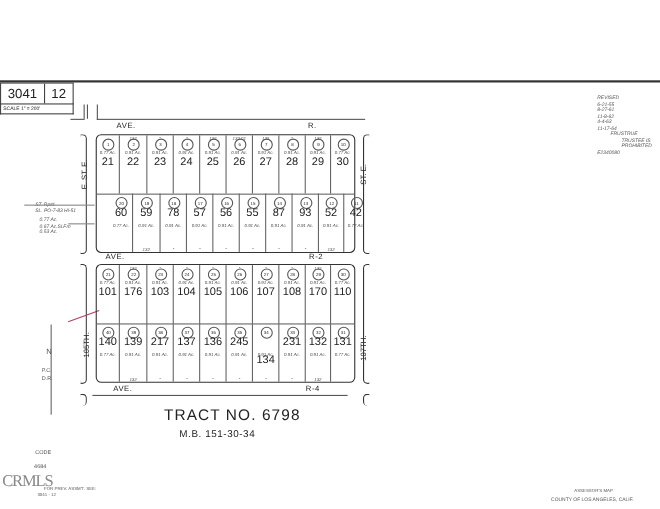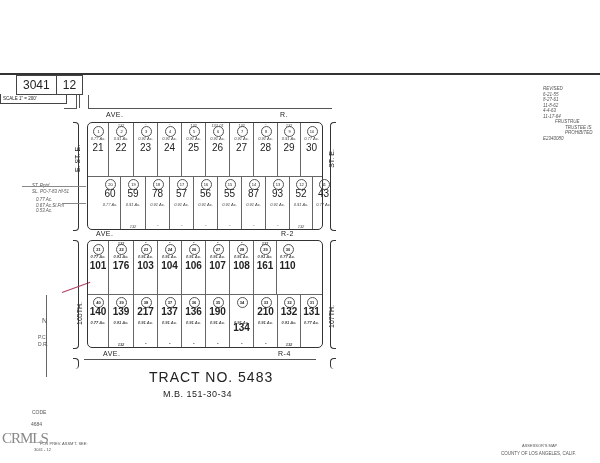--- a/index.html
+++ b/index.html
@@ -1,21 +1,21 @@
 <!DOCTYPE html>
 <html><head>
 <meta charset="utf-8">
 <style>
   html,body{margin:0;padding:0;}
   body{width:600px;height:463px;background:#fff;position:relative;overflow:hidden;font-family:"Liberation Sans",sans-serif;color:#222;}
   .abs{position:absolute;}
   .hline{position:absolute;height:0;border-top:1px solid #555;}
   .vline{position:absolute;width:0;border-left:1px solid #555;}
   .thick{border-color:#333;border-width:2px;}
-  .pagebox{position:absolute;left:16px;top:75px;border:1px solid #444;display:flex;}
+  .pagebox{position:absolute;left:0;top:75px;border:1px solid #444;display:flex;}
   .pagebox .cell{font-size:12px;padding:2px 6px;border-right:1px solid #444;line-height:14px;}
   .pagebox .cell:last-child{border-right:none;}
   .scale{position:absolute;left:0;top:94px;width:61px;border:1px solid #444;border-top:none;font-size:4.5px;padding:1px 2px;line-height:7px;}
   .street{position:absolute;font-size:7px;letter-spacing:.5px;}
   .vstreet{position:absolute;font-size:7px;transform:rotate(-90deg);transform-origin:center;white-space:nowrap;}
   .block{position:absolute;border:1.5px solid #333;border-radius:5px;}
   .lot{position:absolute;box-sizing:border-box;border-right:1px solid #666;text-align:center;}
   .lot:last-child{border-right:none;}
   .parcel{font-size:10px;position:absolute;left:0;right:0;top:19px;}
   .lotnum{position:absolute;left:50%;top:3px;width:9px;height:9px;margin-left:-5px;border:1px solid #555;border-radius:50%;font-size:4px;line-height:9px;text-align:center;}
@@ -214,28 +214,28 @@
         <span class="dim" style="bottom:0">"</span>
       </div>
     <div class="lot" style="position:relative;width:23px;">
         <span class="lotnum">12</span>
         <span class="parcel" style="top:12px">52</span>
         <span class="acres" style="top:26px">0.91 Ac.</span>
         <span class="dim" style="bottom:0">132</span>
       </div>
     <div class="lot" style="position:relative;width:21px;">
         <span class="lotnum">11</span>
-        <span class="parcel" style="top:12px">43</span>
+        <span class="parcel" style="top:12px">42</span>
         <span class="acres" style="top:26px">0.77 Ac.</span>
         <span class="dim" style="bottom:0"></span>
       </div>
   </div>
 </div>
 
-<div class="block" style="left:87px;top:240px;width:234px;height:106px;font-weight:bold;">
+<div class="block" style="left:87px;top:240px;width:234px;height:106px;">
   <div class="midline"></div>
   <div class="abs" style="left:0;top:0;width:234px;height:53px;display:flex;">
     <div class="lot" style="position:relative;width:21px;">
         <span class="dim" style="top:0"></span>
         <span class="lotnum">21</span>
         <span class="acres">0.77 Ac.</span>
         <span class="parcel">101</span>
       </div>
     <div class="lot" style="position:relative;width:25px;">
         <span class="dim" style="top:0">132</span>
@@ -250,41 +250,47 @@
         <span class="parcel">103</span>
       </div>
     <div class="lot" style="position:relative;width:24px;">
         <span class="dim" style="top:0">"</span>
         <span class="lotnum">24</span>
         <span class="acres">0.91 Ac.</span>
         <span class="parcel">104</span>
       </div>
     <div class="lot" style="position:relative;width:24px;">
         <span class="dim" style="top:0">"</span>
+        <span class="lotnum">25</span>
+        <span class="acres">0.91 Ac.</span>
+        <span class="parcel">105</span>
+      </div>
+    <div class="lot" style="position:relative;width:24px;">
+        <span class="dim" style="top:0">"</span>
         <span class="lotnum">26</span>
         <span class="acres">0.91 Ac.</span>
         <span class="parcel">106</span>
       </div>
     <div class="lot" style="position:relative;width:24px;">
         <span class="dim" style="top:0">"</span>
         <span class="lotnum">27</span>
         <span class="acres">0.91 Ac.</span>
         <span class="parcel">107</span>
       </div>
     <div class="lot" style="position:relative;width:24px;">
         <span class="dim" style="top:0">"</span>
         <span class="lotnum">28</span>
         <span class="acres">0.91 Ac.</span>
         <span class="parcel">108</span>
       </div>
     <div class="lot" style="position:relative;width:23px;">
         <span class="dim" style="top:0">132</span>
         <span class="lotnum">29</span>
         <span class="acres">0.91 Ac.</span>
-        <span class="parcel">161</span>
+        <span class="parcel">170</span>
       </div>
     <div class="lot" style="position:relative;width:21px;">
         <span class="dim" style="top:0"></span>
         <span class="lotnum">30</span>
         <span class="acres">0.77 Ac.</span>
         <span class="parcel">110</span>
       </div>
   </div>
   <div class="abs" style="left:0;top:53px;width:234px;height:53px;display:flex;">
     <div class="lot" style="position:relative;width:21px;">
@@ -312,52 +318,52 @@
         <span class="dim" style="bottom:0">"</span>
       </div>
     <div class="lot" style="position:relative;width:24px;">
         <span class="lotnum">36</span>
         <span class="parcel" style="top:12px">136</span>
         <span class="acres" style="top:26px">0.91 Ac.</span>
         <span class="dim" style="bottom:0">"</span>
       </div>
     <div class="lot" style="position:relative;width:24px;">
         <span class="lotnum">35</span>
-        <span class="parcel" style="top:12px">190</span>
+        <span class="parcel" style="top:12px">245</span>
         <span class="acres" style="top:26px">0.91 Ac.</span>
         <span class="dim" style="bottom:0">"</span>
       </div>
     <div class="lot" style="position:relative;width:24px;">
         <span class="lotnum">34</span>
         <span class="parcel" style="top:28px">134</span>
         <span class="acres" style="top:26px">0.91 Ac.</span>
         <span class="dim" style="bottom:0">"</span>
       </div>
     <div class="lot" style="position:relative;width:24px;">
         <span class="lotnum">33</span>
-        <span class="parcel" style="top:12px">210</span>
+        <span class="parcel" style="top:12px">231</span>
         <span class="acres" style="top:26px">0.91 Ac.</span>
         <span class="dim" style="bottom:0">"</span>
       </div>
     <div class="lot" style="position:relative;width:23px;">
         <span class="lotnum">32</span>
         <span class="parcel" style="top:12px">132</span>
         <span class="acres" style="top:26px">0.91 Ac.</span>
         <span class="dim" style="bottom:0">132</span>
       </div>
     <div class="lot" style="position:relative;width:21px;">
         <span class="lotnum">31</span>
         <span class="parcel" style="top:12px">131</span>
         <span class="acres" style="top:26px">0.77 Ac.</span>
         <span class="dim" style="bottom:0"></span>
       </div>
   </div>
 </div>
 
-<div class="title" style="left:149px;top:369px;">TRACT NO. 5483</div>
+<div class="title" style="left:149px;top:369px;">TRACT NO. 6798</div>
 <div class="sub" style="left:163px;top:389px;">M.B. 151-30-34</div>
 
 <div class="small" style="left:32px;top:409px;">CODE</div>
 <div class="small" style="left:31px;top:421px;">4684</div>
 <div class="watermark" style="left:2px;top:430px;">CRMLS</div>
 <div class="small" style="left:40px;top:441px;font-size:4px;">FOR PREV. ASSM'T. SEE:</div>
 <div class="small" style="left:34px;top:447px;font-size:4px;">3041 - 12</div>
 <div class="small" style="left:522px;top:443px;font-size:4px;">ASSESSOR'S MAP</div>
 <div class="small" style="left:501px;top:451px;font-size:4.5px;">COUNTY OF LOS ANGELES, CALIF.</div>
 

